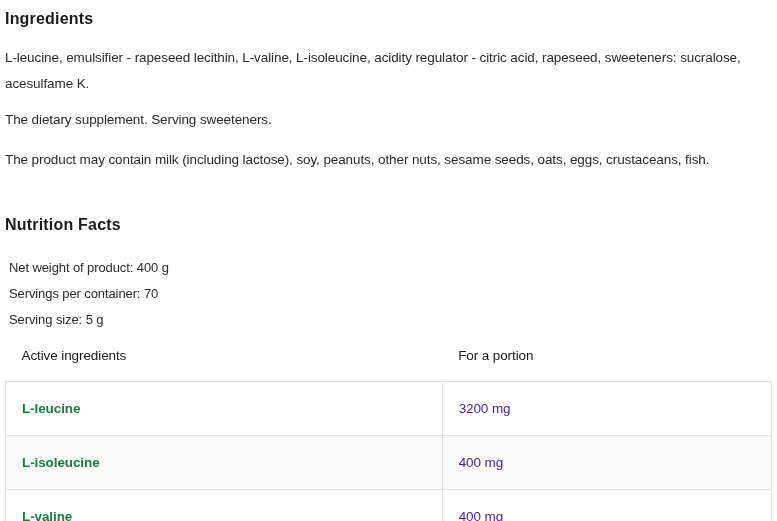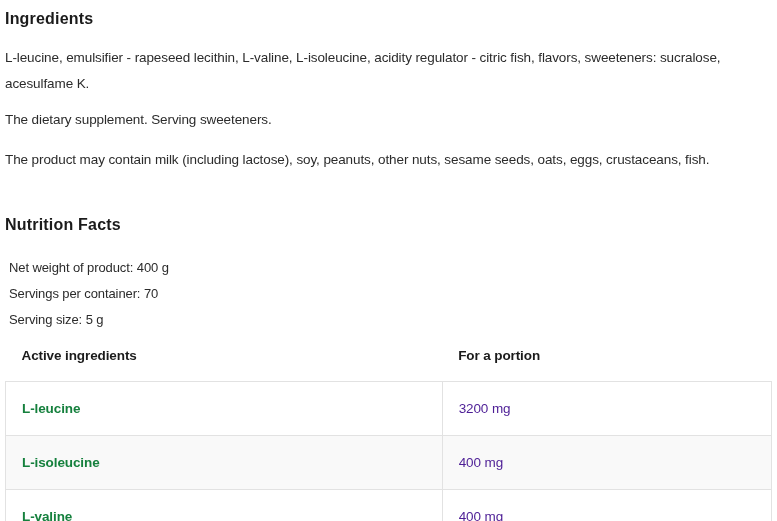--- a/index.html
+++ b/index.html
@@ -44,21 +44,21 @@
 
   .nutrition-table {
     width: 100%;
     border-collapse: collapse;
     margin-top: 17px;
     table-layout: fixed;
   }
   .nutrition-table th {
     text-align: left;
     font-size: 13.5px;
-    font-weight: 700;
+    font-weight: 400;
     color: #1b1b1b;
     padding: 0 0 18px 16px;
     letter-spacing: -0.1px;
   }
   .nutrition-table th.col-portion { width: 43%; }
   .nutrition-table td {
     border: 1px solid #e2e2e2;
     height: 54px;
     padding: 0 0 0 16px;
     font-size: 13.5px;
@@ -72,21 +72,21 @@
   }
   .nutrition-table tbody tr.row-alt { background: #f9f9f9; }
 </style>
 </head>
 <body>
 
 <div class="page">
 
   <h2 class="section-title title-ingredients">Ingredients</h2>
 
-  <p class="body-text p-composition">L-leucine, emulsifier - rapeseed lecithin, L-valine, L-isoleucine, acidity regulator - citric fish, flavors, sweeteners: sucralose, acesulfame K.</p>
+  <p class="body-text p-composition">L-leucine, emulsifier - rapeseed lecithin, L-valine, L-isoleucine, acidity regulator - citric acid, rapeseed, sweeteners: sucralose, acesulfame K.</p>
 
   <p class="body-text p-supplement">The dietary supplement. Serving sweeteners.</p>
 
   <p class="body-text p-allergens">The product may contain milk (including lactose), soy, peanuts, other nuts, sesame seeds, oats, eggs, crustaceans, fish.</p>
 
   <h2 class="section-title title-nutrition">Nutrition Facts</h2>
 
   <p class="detail-line">Net weight of product: 400 g</p>
 
   <p class="detail-line">Servings per container: 70</p>

